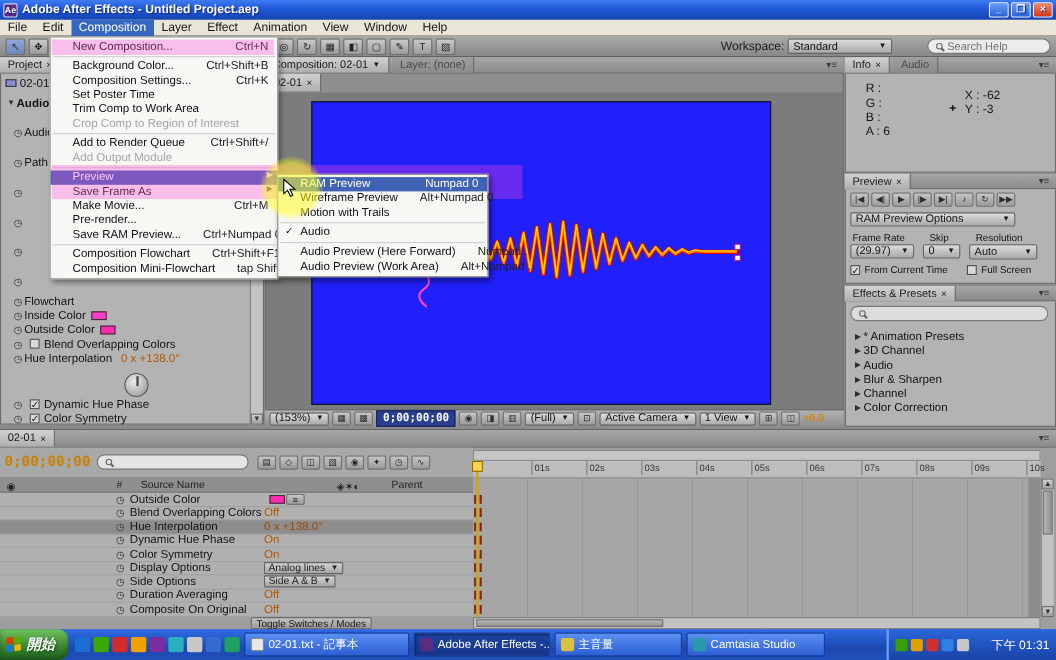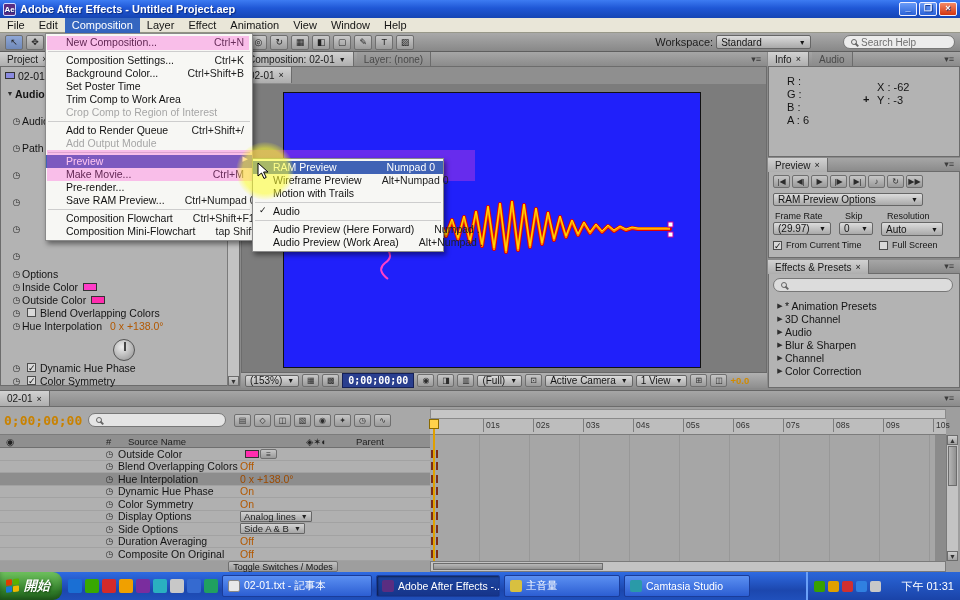--- a/index.html
+++ b/index.html
@@ -201,21 +201,21 @@
       </div>
     <div class="fxrow" style="top:155px;left:10px">
         <span class="stopw">◷</span>
       </div>
     <div class="fxrow" style="top:182px;left:10px">
         <span class="stopw">◷</span>
       </div>
 
     <div class="fxrow" style="top:200px;left:10px">
       <span class="stopw">◷</span>
-      <span>Options</span>
+      <span>Flowchart</span>
     </div>
     <div class="fxrow" style="top:213px;left:10px">
       <span class="stopw">◷</span>
       <span>Inside Color</span>
       <span class="sw" style="background:#ff3cc8"></span>
     </div>
     <div class="fxrow" style="top:226px;left:10px">
       <span class="stopw">◷</span>
       <span>Outside Color</span>
       <span class="sw" style="background:#ff2cae"></span>
@@ -602,26 +602,26 @@
     </div>
   </div>
 
   <div class="ab menu" style="left:45px;top:33px;width:208px;z-index:60">
     <div class="mi">
         <span>New Composition...</span>
         <span class="sc">Ctrl+N</span>
       </div>
     <div class="msep"></div>
     <div class="mi">
+        <span>Background Color...</span>
+        <span class="sc">Ctrl+Shift+B</span>
+      </div>
+    <div class="mi">
         <span>Composition Settings...</span>
         <span class="sc">Ctrl+K</span>
-      </div>
-    <div class="mi">
-        <span>Background Color...</span>
-        <span class="sc">Ctrl+Shift+B</span>
       </div>
     <div class="mi">
         <span>Set Poster Time</span>
       </div>
     <div class="mi">
         <span>Trim Comp to Work Area</span>
       </div>
     <div class="mi dis">
         <span>Crop Comp to Region of Interest</span>
       </div>
@@ -632,20 +632,24 @@
       </div>
     <div class="mi dis">
         <span>Add Output Module</span>
       </div>
     <div class="msep"></div>
     <div class="mi sel">
         <span>Preview</span>
         <span class="subarrow">▶</span>
       </div>
     <div class="mi">
+        <span>Save Frame As</span>
+        <span class="subarrow">▶</span>
+      </div>
+    <div class="mi">
         <span>Make Movie...</span>
         <span class="sc">Ctrl+M</span>
       </div>
     <div class="mi">
         <span>Pre-render...</span>
       </div>
     <div class="mi">
         <span>Save RAM Preview...</span>
         <span class="sc">Ctrl+Numpad 0</span>
       </div>

